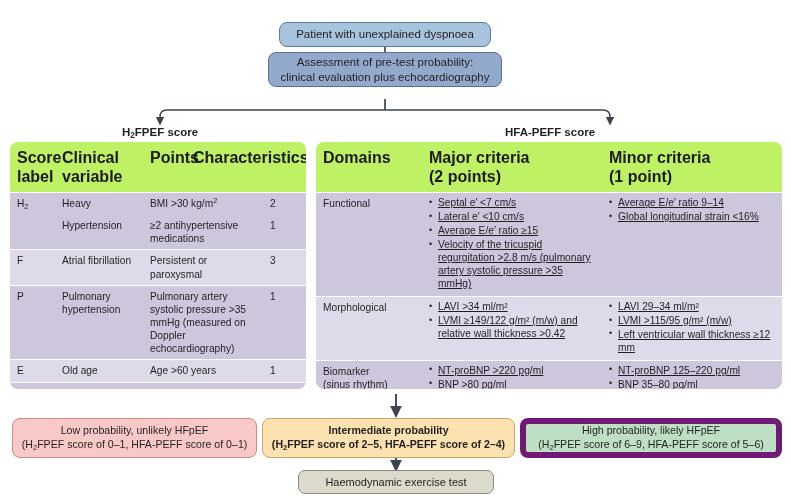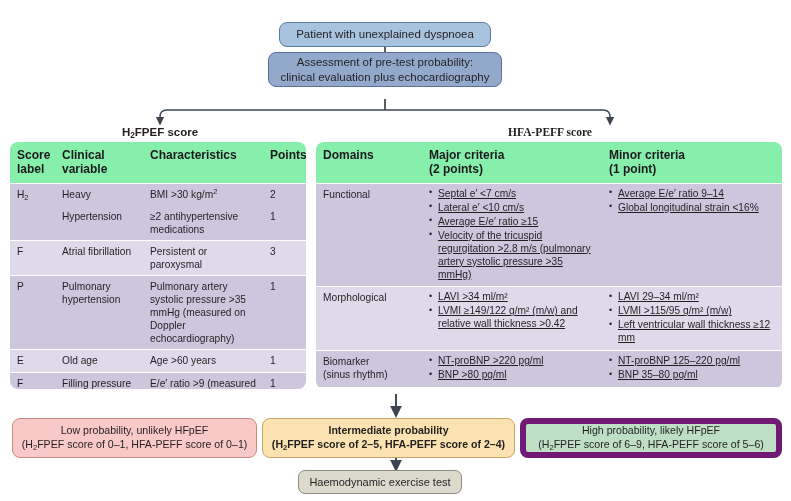--- a/index.html
+++ b/index.html
@@ -35,37 +35,37 @@
     background:#93a9cc;border:1px solid #5b6f99;
     font-size:11.5px;
   }
 
   
   .tbl-title{
     position:absolute;text-align:center;
     font-size:11.5px;font-weight:bold;
   }
   #h2f-title{left:60px;top:126px;width:200px;}
-  #hfa-title{left:440px;top:126px;width:220px;font-family:Liberation Serif, serif;}
+  #hfa-title{left:440px;top:126px;width:220px;}
 
   
   .tbl{
     position:absolute;
     border-radius:8px;
     overflow:hidden;
     box-sizing:border-box;
   }
   #h2f-table{left:10px;top:142px;width:296px;height:247px;}
   #hfa-table{left:316px;top:142px;width:466px;height:247px;}
 
   .thead{
-    background:#86efac;
+    background:#bef264;
     color:#1c1a1e;
     font-weight:bold;
-    font-size:12px;
+    font-size:16px;
     display:flex;
     line-height:1.2;
   }
   .thead .cell{padding:6px 5px 6px 7px;box-sizing:border-box;}
 
   .trow{display:flex;font-size:10.2px;line-height:1.28;}
   .trow .cell{padding:4px 5px 4px 7px;box-sizing:border-box;}
   .shade-a{background:#cdc6dd;}
   .shade-b{background:#dedaea;}
   .sep-top{border-top:1px solid #ffffff;}
@@ -93,21 +93,21 @@
   
   .result{
     position:absolute;box-sizing:border-box;border-radius:8px;
     display:flex;align-items:center;justify-content:center;
     text-align:center;font-size:10.6px;line-height:1.32;
   }
   #low-box{left:12px;top:418px;width:245px;height:40px;background:#f8c9c6;border:1px solid #c98b84;}
   #mid-box{left:262px;top:418px;width:253px;height:40px;background:#fbe2b0;border:1px solid #c9a665;font-weight:bold;}
   #high-box{left:520px;top:418px;width:262px;height:40px;background:#bedfc3;border:6px solid #701a75;}
   #haemo-box{
-    left:298px;top:470px;width:164px;height:24px;
+    left:298px;top:470px;width:196px;height:24px;
     background:#dcd9cd;border:1px solid #8d8a7c;border-radius:7px;
     display:flex;align-items:center;justify-content:center;
     font-size:11px;position:absolute;box-sizing:border-box;
   }
 
   sub{font-size:0.72em;vertical-align:baseline;position:relative;top:2px;}
   sup{font-size:0.72em;vertical-align:baseline;position:relative;top:-4px;}
 
   svg.arrows{position:absolute;left:0;top:0;width:791px;height:501px;pointer-events:none;}
 </style>
@@ -152,22 +152,22 @@
   <div class="tbl" id="h2f-table">
     <div class="thead">
       <div class="cell c-label">
         <span>Score</span><br>
         <span>label</span>
       </div>
       <div class="cell c-var">
         <span>Clinical</span><br>
         <span>variable</span>
       </div>
+      <div class="cell c-pts">Points</div>
       <div class="cell c-char">Characteristics</div>
-      <div class="cell c-pts">Points</div>
     </div>
     <div id="h2f-body">
         <div class="trow shade-a sep-top" style="min-height: 22px;">
           <div class="cell c-label">H<sub>2</sub></div>
           <div class="cell c-var">Heavy</div>
           <div class="cell c-char">BMI &gt;30 kg/m<sup>2</sup></div>
           <div class="cell c-pts">2</div>
         </div>
         <div class="trow shade-a" style="min-height: 28px;">
           <div class="cell c-label"></div>

